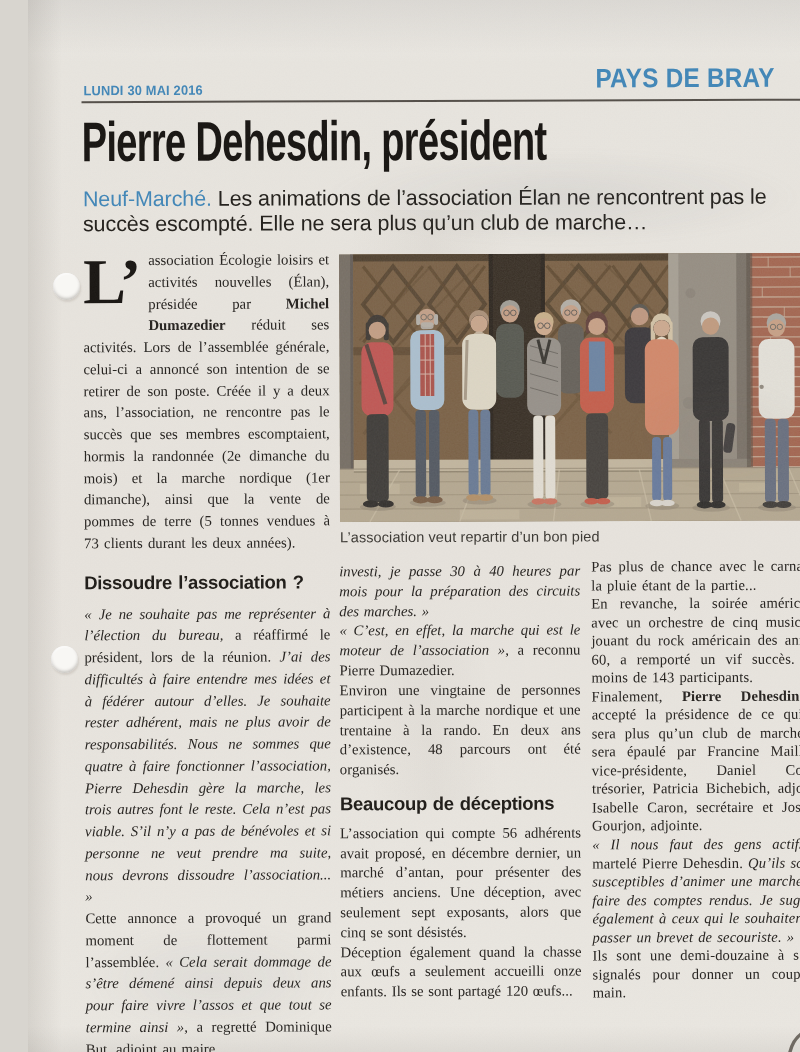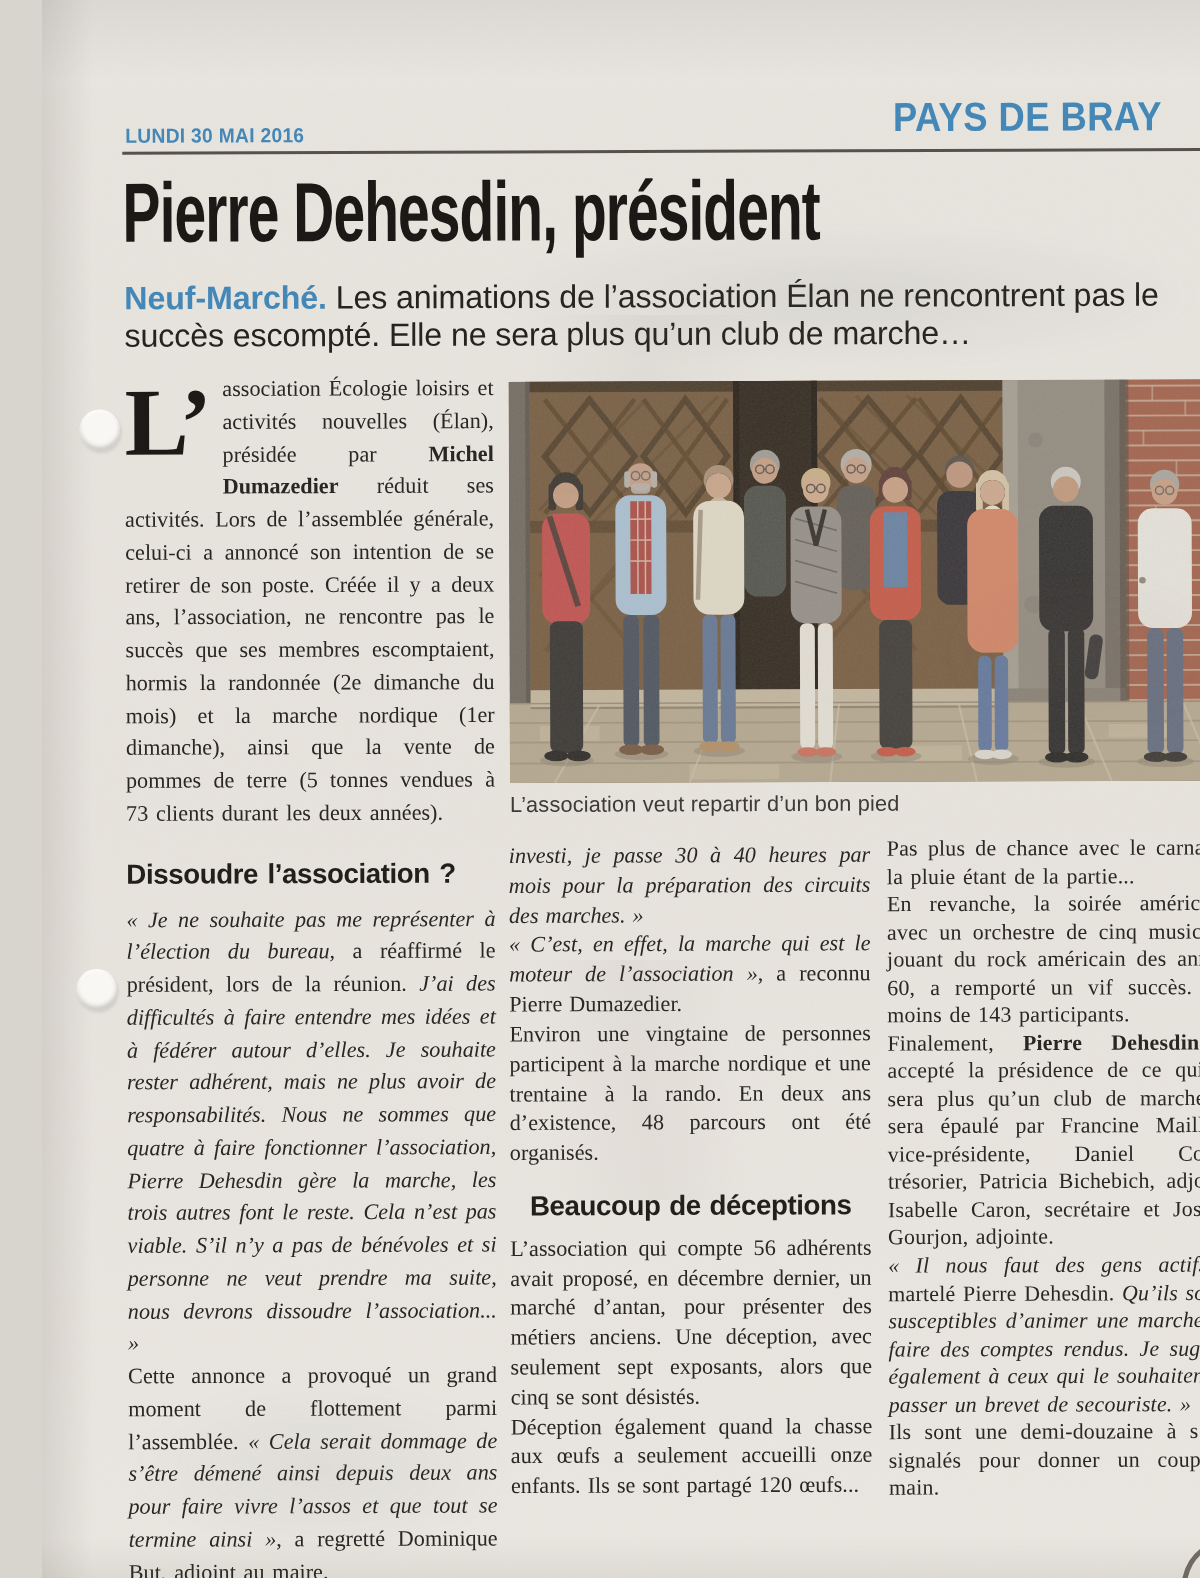--- a/index.html
+++ b/index.html
@@ -49,36 +49,36 @@
     font-family:"Liberation Sans",sans-serif; font-weight:700;
     font-size:56px; line-height:1; color:var(--headline_ink); white-space:nowrap;
   }
   .headline .condense{display:inline-block; transform:scaleX(.68); transform-origin:0 50%; letter-spacing:-1px;}
 
   .standfirst{
     position:absolute; left:56px; top:186px; width:708px;
     font-family:"Liberation Sans",sans-serif; font-size:21.5px; line-height:1.16;
     color:#23201c; letter-spacing:-0.1px;
   }
-  .standfirst .lead{color:var(--accent); font-weight:700;}
+  .standfirst .lead{color:var(--accent); font-weight:400;}
 
   
   .col{position:absolute; text-align:justify; color:var(--ink);}
   .col p{margin:0;}
   .col .it{font-style:italic;}
   .col b{font-weight:700;}
   .col1{left:56px; top:249px; width:246px; font-size:14.8px; line-height:1.47; word-spacing:1.5px;}
   .col2{left:311px; top:562px; width:241px; font-size:14.8px; line-height:1.34; word-spacing:1px;}
   .col3{left:563px; top:558px; width:234px; font-size:14.6px; line-height:1.27; word-spacing:1.2px; letter-spacing:.15px;}
   .crosshead{
     font-family:"Liberation Sans",sans-serif; font-weight:700;
     font-size:18.5px; letter-spacing:-.3px; color:#1f1c18; text-align:left;
     margin:14px 0 8px;
   }
-  .col2 .crosshead{margin:12px 0 7px;text-align:center;}
+  .col2 .crosshead{margin:12px 0 7px;}
   .dropcap{
     float:left; font-size:64px; line-height:.9; font-weight:700;
     padding:3px 7px 5px 0; color:#191613;
   }
 
   
   .photo{position:absolute; left:312px; top:254px; width:486px; z-index:2;}
   .photo svg{display:block; width:486px; height:268px;}
   .photo figcaption{
     margin-top:7px; font-family:"Liberation Sans",sans-serif;

